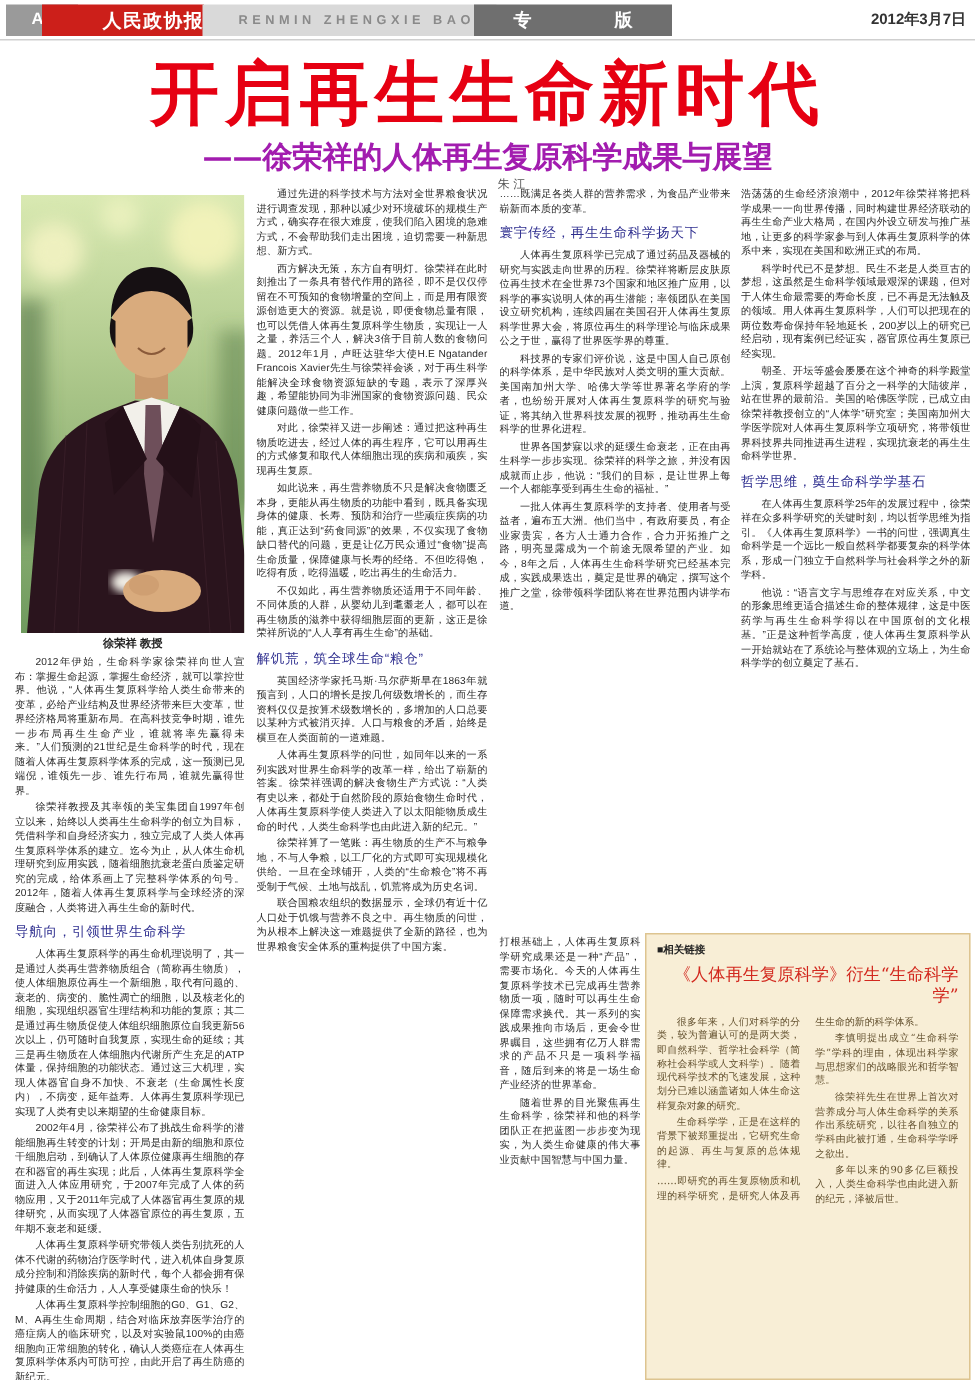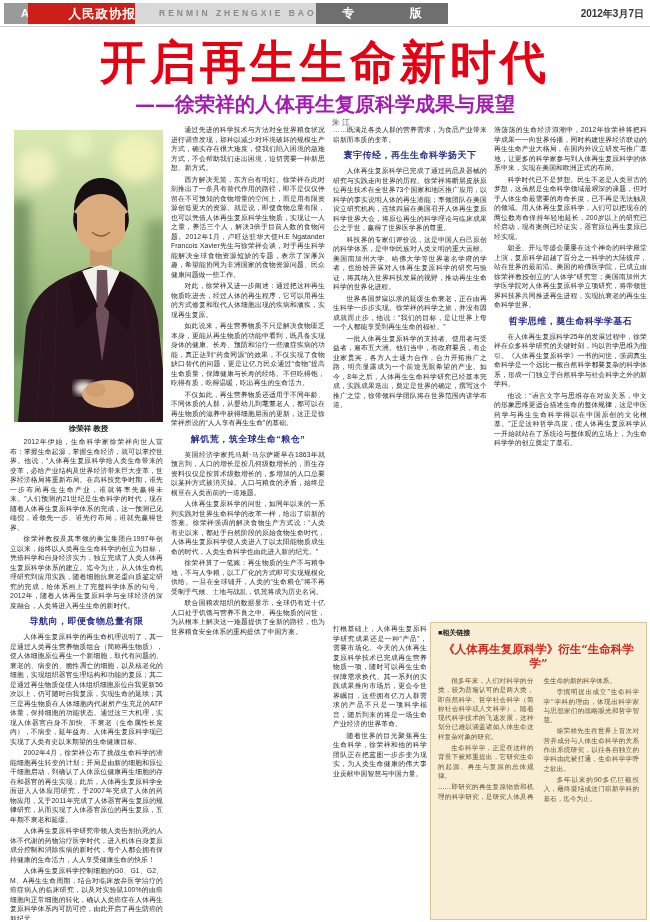--- a/index.html
+++ b/index.html
@@ -30,33 +30,33 @@
   
   .photo{position:absolute;left:14px;top:130px;width:149px;height:292px;overflow:hidden;}
   .photo-caption{position:absolute;left:14px;top:424px;width:149px;text-align:center;
     font-size:7.5px;font-weight:bold;color:#222;}
 
   
   .col{position:absolute;overflow:hidden;text-align:justify;color:#2a2a2a;
     font-size:6.8px;line-height:9.5px;letter-spacing:0.1px;}
   .col p{margin:0 0 2px 0;text-indent:2em;}
   .col p.cont{text-indent:0;}
-  .col h3{margin:6px 0 5px 0;text-align:center;color:#2e2e8f;font-size:9px;line-height:11px;
-    font-weight:bold;letter-spacing:0.5px;}
+  .col h3{margin:6px 0 5px 0;text-align:left;color:#2e2e8f;font-size:9px;line-height:11px;
+    font-weight:normal;letter-spacing:0.5px;}
   .c1{left:10px;top:437px;width:153px;height:483px;}
   .c2{left:171px;top:125px;width:154px;height:795px;}
   .c3{left:333px;top:125px;width:154px;height:494px;}
   .c3b{left:333px;top:624px;width:94px;height:296px;}
   .c4{left:494px;top:125px;width:153px;height:494px;}
 
   
   .sidebox{position:absolute;left:430px;top:622px;width:217px;height:298px;background:#f8eed6;
     border:1px solid #ddc490;box-sizing:border-box;padding:5px 7px;}
   .sidebox .label{font-size:7px;color:#222;font-weight:bold;margin-bottom:4px;}
-  .sidebox .title{color:#d2281e;font-size:11.5px;font-weight:bold;text-align:center;line-height:14px;
+  .sidebox .title{color:#d2281e;font-size:11.5px;font-weight:normal;text-align:right;line-height:14px;
     font-family:"DejaVu Serif",serif;margin:2px 0 7px 0;}
   .sidebox .boxcols{column-count:2;column-gap:10px;font-family:"DejaVu Serif",serif;
     font-size:6.6px;line-height:9.3px;color:#63512f;text-align:justify;height:240px;overflow:hidden;}
   .sidebox .boxcols p{margin:0 0 2px 0;text-indent:2em;}
   .sidebox .boxcols p.cont{text-indent:0;}
 </style>
 </head>
 <body>
 
 <div class="page">
@@ -125,21 +125,21 @@
       <ellipse cx="70" cy="258" rx="10" ry="7" fill="#efece4" filter="url(#blur3)"></ellipse>
       <ellipse cx="94" cy="264" rx="26" ry="14" fill="#d9ab7d"></ellipse>
       <ellipse cx="82" cy="260" rx="10" ry="7" fill="#cf9f72"></ellipse>
     </svg>
   </div>
   <div class="photo-caption">徐荣祥 教授</div>
 
   <div class="col c1">
     <p>2012年伊始，生命科学家徐荣祥向世人宣布：掌握生命起源，掌握生命经济，就可以掌控世界。他说，“人体再生复原科学给人类生命带来的变革，必给产业结构及世界经济带来巨大变革，世界经济格局将重新布局。在高科技竞争时期，谁先一步布局再生生命产业，谁就将率先赢得未来。”人们预测的21世纪是生命科学的时代，现在随着人体再生复原科学体系的完成，这一预测已见端倪，谁领先一步、谁先行布局，谁就先赢得世界。</p>
     <p>徐荣祥教授及其率领的美宝集团自1997年创立以来，始终以人类再生生命科学的创立为目标，凭借科学和自身经济实力，独立完成了人类人体再生复原科学体系的建立。迄今为止，从人体生命机理研究到应用实践，随着细胞抗衰老蛋白质鉴定研究的完成，给体系画上了完整科学体系的句号。2012年，随着人体再生复原科学与全球经济的深度融合，人类将进入再生生命的新时代。</p>
-    <h3>导航向，即便食物总量有限</h3>
+    <h3>导航向，引领世界生命科学</h3>
     <p>人体再生复原科学的再生命机理说明了，其一是通过人类再生营养物质组合（简称再生物质），使人体细胞原位再生一个新细胞，取代有问题的、衰老的、病变的、脆性凋亡的细胞，以及核老化的细胞，实现组织器官生理结构和功能的复原；其二是通过再生物质促使人体组织细胞原位自我更新56次以上，仍可随时自我复原，实现生命的延续；其三是再生物质在人体细胞内代谢所产生充足的ATP体量，保持细胞的功能状态。通过这三大机理，实现人体器官自身不加快、不衰老（生命属性长度内），不病变，延年益寿。人体再生复原科学现已实现了人类有史以来期望的生命健康目标。</p>
     <p>2002年4月，徐荣祥公布了挑战生命科学的潜能细胞再生转变的计划；开局是由新的细胞和原位干细胞启动，到确认了人体原位健康再生细胞的存在和器官的再生实现；此后，人体再生复原科学全面进入人体应用研究，于2007年完成了人体的药物应用，又于2011年完成了人体器官再生复原的规律研究，从而实现了人体器官原位的再生复原，五年期不衰老和延缓。</p>
     <p>人体再生复原科学研究带领人类告别抗死的人体不代谢的药物治疗医学时代，进入机体自身复原成分控制和消除疾病的新时代，每个人都会拥有保持健康的生命活力，人人享受健康生命的快乐！</p>
     <p>人体再生复原科学控制细胞的G0、G1、G2、M、A再生生命周期，结合对临床放弃医学治疗的癌症病人的临床研究，以及对实验鼠100%的由癌细胞向正常细胞的转化，确认人类癌症在人体再生复原科学体系内可防可控，由此开启了再生防癌的新纪元。</p>
   </div>
 
   <div class="col c2">
     <p>通过先进的科学技术与方法对全世界粮食状况进行调查发现，那种以减少对环境破坏的规模生产方式，确实存在很大难度，使我们陷入困境的急难方式，不会帮助我们走出困境，迫切需要一种新思想、新方式。</p>
     <p>西方解决无策，东方自有明灯。徐荣祥在此时刻推出了一条具有替代作用的路径，即不是仅仅停留在不可预知的食物增量的空间上，而是用有限资源创造更大的资源。就是说，即便食物总量有限，也可以凭借人体再生复原科学生物质，实现让一人之量，养活三个人，解决3倍于目前人数的食物问题。2012年1月，卢旺达驻华大使H.E Ngatander Francois Xavier先生与徐荣祥会谈，对于再生科学能解决全球食物资源短缺的专题，表示了深厚兴趣，希望能协同为非洲国家的食物资源问题、民众健康问题做一些工作。</p>
     <p>对此，徐荣祥又进一步阐述：通过把这种再生物质吃进去，经过人体的再生程序，它可以用再生的方式修复和取代人体细胞出现的疾病和顽疾，实现再生复原。</p>
@@ -177,17 +177,17 @@
 
   <div class="sidebox">
     <div class="label">■相关链接</div>
     <div class="title">《人体再生复原科学》衍生“生命科学学”</div>
     <div class="boxcols">
       <p>很多年来，人们对科学的分类，较为普遍认可的是两大类，即自然科学、哲学社会科学（简称社会科学或人文科学）。随着现代科学技术的飞速发展，这种划分已难以涵盖诸如人体生命这样复杂对象的研究。</p>
       <p>生命科学学，正是在这样的背景下被郑重提出，它研究生命的起源、再生与复原的总体规律。</p>
       <p class="cont">……即研究的再生复原物质和机理的科学研究，是研究人体及再生生命的新的科学体系。</p>
       <p>李慎明提出成立“生命科学学”学科的理由，体现出科学家与思想家们的战略眼光和哲学智慧。</p>
       <p>徐荣祥先生在世界上首次对营养成分与人体生命科学的关系作出系统研究，以往各自独立的学科由此被打通，生命科学学呼之欲出。</p>
-      <p>多年以来的90多亿巨额投入，最终凝结成这门崭新学科的基石，迄今为止。</p>
+      <p>多年以来的90多亿巨额投入，人类生命科学也由此进入新的纪元，泽被后世。</p>
     </div>
   </div>
 
 </div>
 
 </body></html>

